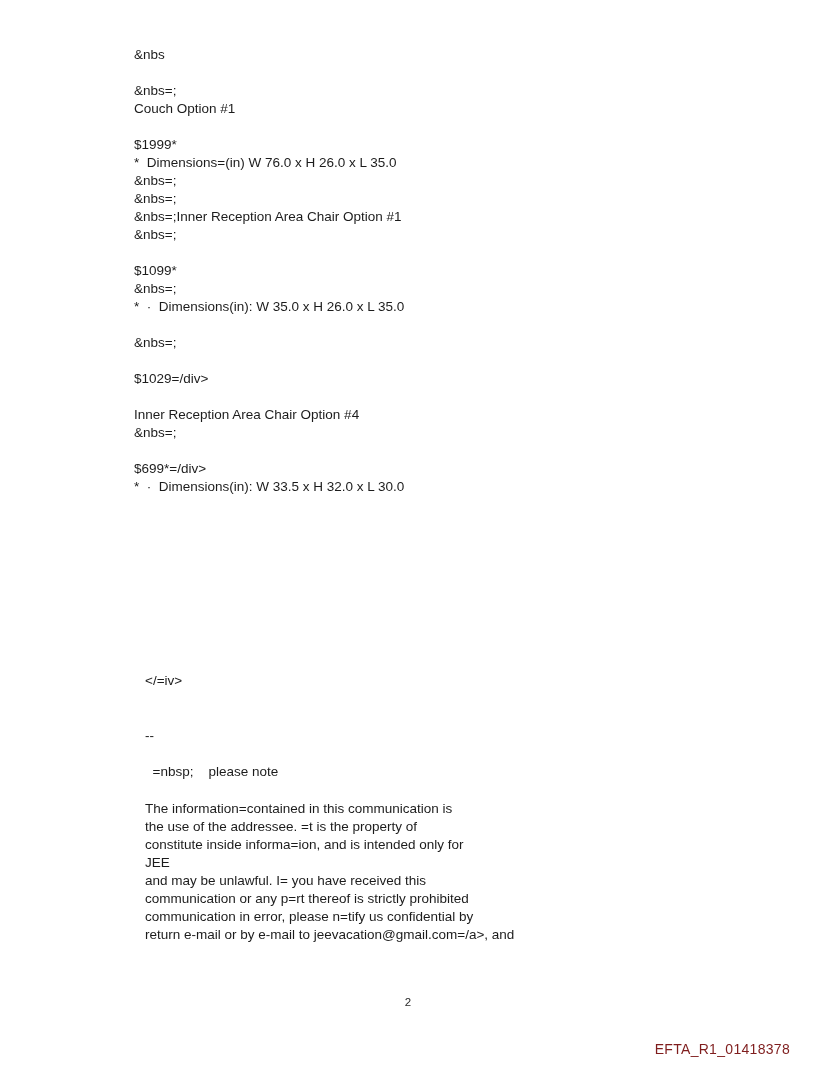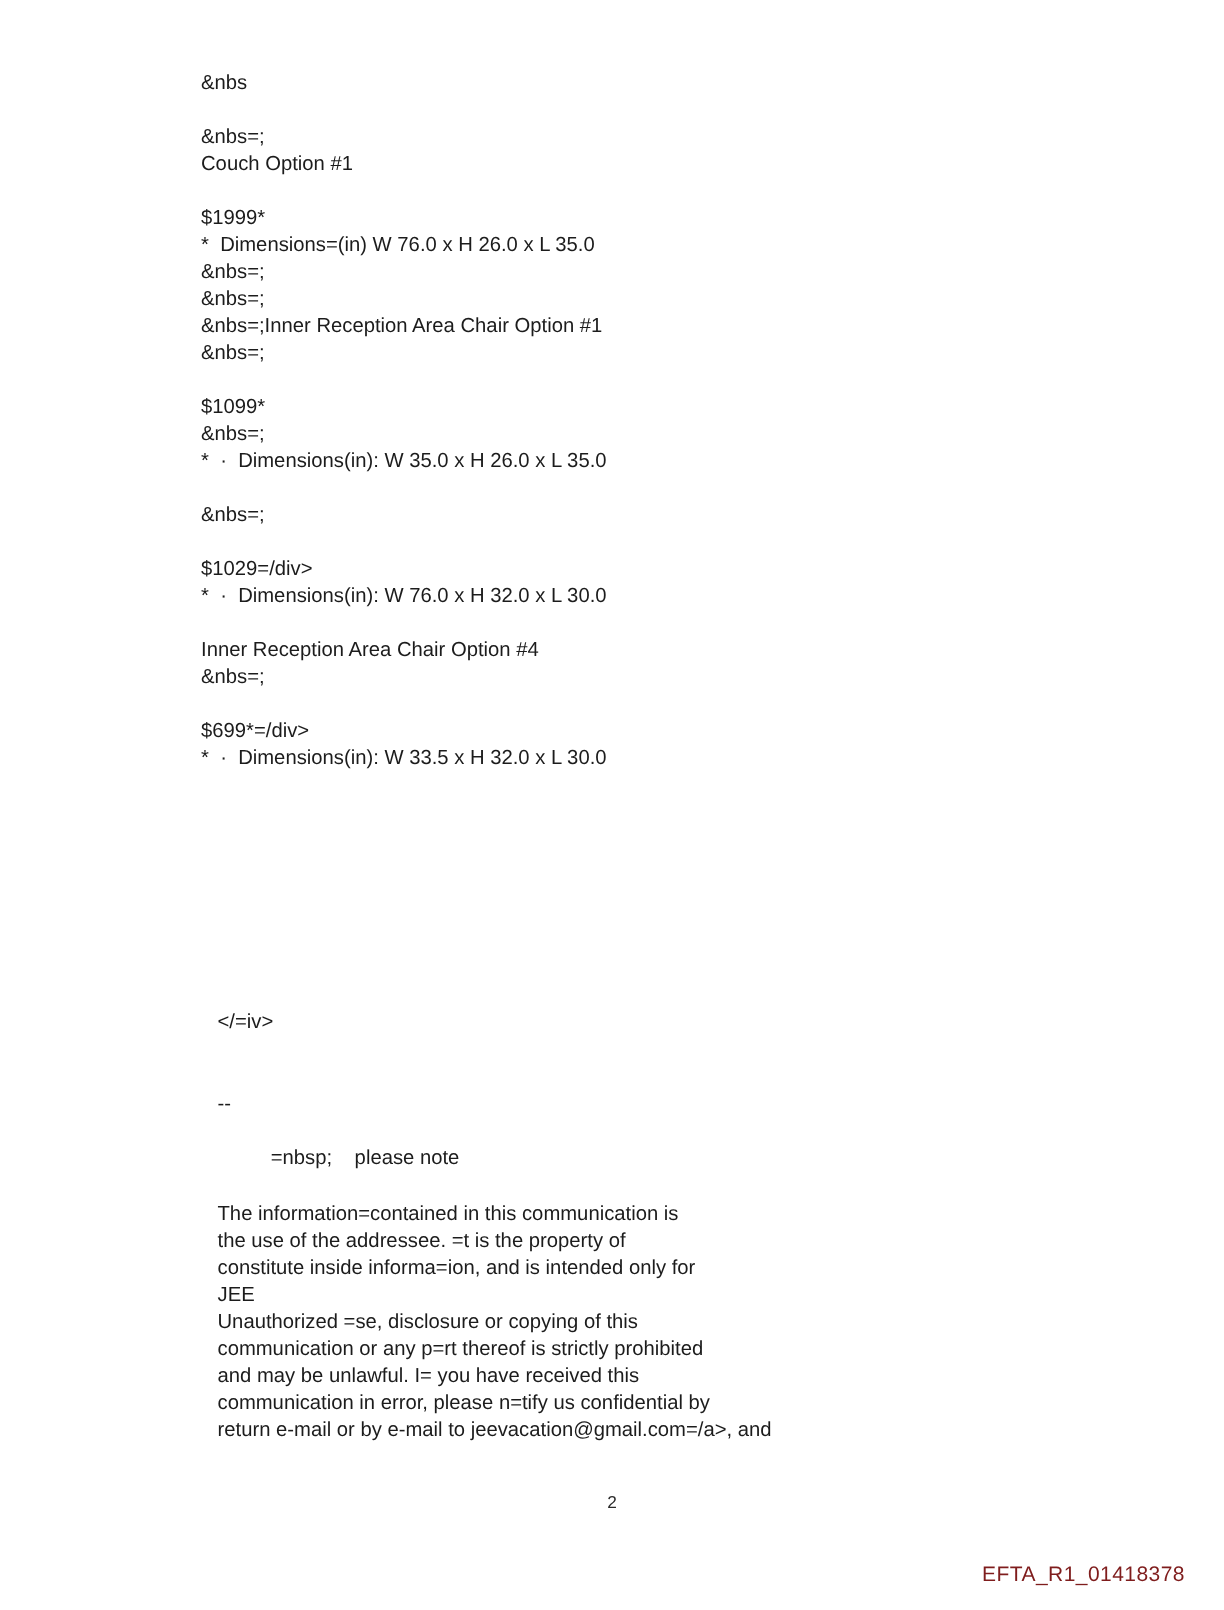--- a/index.html
+++ b/index.html
@@ -33,21 +33,20 @@
   }
   .divider {
     position: absolute;
     left: 145px;
     top: 727px;
   }
   .note {
     position: absolute;
     left: 145px;
     top: 763px;
-    margin-left: 28px;
   }
   .disclaimer {
     position: absolute;
     left: 145px;
     top: 800px;
   }
   .page-number {
     position: absolute;
     top: 995px;
     left: 0;
@@ -85,43 +84,41 @@
     <div class="line">&amp;nbs=;Inner Reception Area Chair Option #1</div>
     <div class="line">&amp;nbs=;</div>
     <div class="line"></div>
     <div class="line">$1099*</div>
     <div class="line">&amp;nbs=;</div>
     <div class="line">*  ·  Dimensions(in): W 35.0 x H 26.0 x L 35.0</div>
     <div class="line"></div>
     <div class="line">&amp;nbs=;</div>
     <div class="line"></div>
     <div class="line">$1029=/div&gt;</div>
-    <div class="line">*  ·  Dimensions(in): W 76.0 x H 32.0 x L 30.0</div>
     <div class="line"></div>
     <div class="line">Inner Reception Area Chair Option #4</div>
     <div class="line">&amp;nbs=;</div>
     <div class="line"></div>
     <div class="line">$699*=/div&gt;</div>
     <div class="line">*  ·  Dimensions(in): W 33.5 x H 32.0 x L 30.0</div>
   </div>
 
   <div class="line closing">&lt;/=iv&gt;</div>
 
   <div class="line divider">--</div>
 
   <div class="line note">  =nbsp;    please note</div>
 
   <div class="disclaimer">
     <div class="line">The information=contained in this communication is</div>
     <div class="line">the use of the addressee. =t is the property of</div>
     <div class="line">constitute inside informa=ion, and is intended only for</div>
     <div class="line">JEE</div>
-    <div class="line">Unauthorized =se, disclosure or copying of this</div>
+    <div class="line">and may be unlawful. I= you have received this</div>
     <div class="line">communication or any p=rt thereof is strictly prohibited</div>
-    <div class="line">and may be unlawful. I= you have received this</div>
     <div class="line">communication in error, please n=tify us confidential by</div>
     <div class="line">return e-mail or by e-mail to jeevacation@gmail.com=/a&gt;, and</div>
   </div>
 
   <div class="page-number">2</div>
 
   <div class="bates">EFTA_R1_01418378</div>
 
 </div>
 

